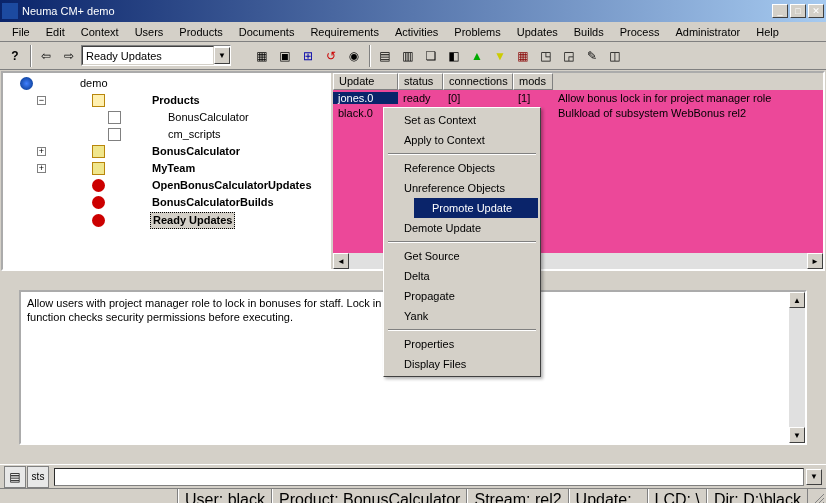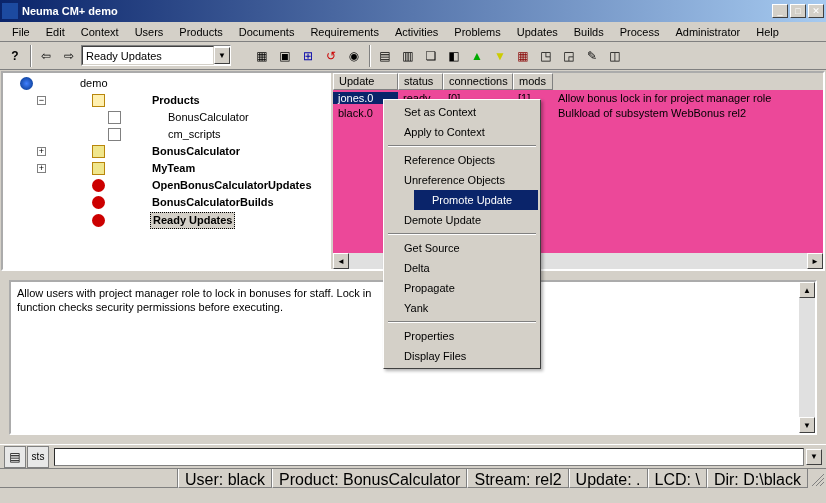--- a/index.html
+++ b/index.html
@@ -16,21 +16,21 @@
   
   .titlebar {
     height: 22px;
     background: linear-gradient(to right, #0a246a, #a6caf0);
     color: #fff;
     display: flex;
     align-items: center;
     padding: 0 2px;
   }
   .titlebar .icon { width:16px; height:16px; background:#1c4aa0; margin-right:4px; display:inline-block;}
-  .titlebar .title { font-weight: bold; flex:1; }
+  .titlebar .title { font-weight: normal; flex:1; }
   .titlebar .winbtns { display:flex; }
   .winbtn {
     width:16px; height:14px; background:#d4d0c8;
     border:1px solid #fff; border-right-color:#404040; border-bottom-color:#404040;
     margin-left:2px; display:flex; align-items:center; justify-content:center;
     font-family: "Segoe UI Symbol", Arial; font-size:9px;
   }
   
   .menubar {
     height:20px; background:#d4d0c8; display:flex; align-items:center;
@@ -84,32 +84,32 @@
   .gh{border:1px solid #fff; border-right-color:#808080; border-bottom-color:#808080; padding:1px 5px; font-size:11px;}
   .grid-body{flex:1; position:relative; overflow:hidden;}
   .grid-row{display:flex; height:15px; align-items:center;}
   .grid-row.selected .gc:first-child{background:#0a246a;color:#fff;}
   .gc{padding:0 5px; overflow:hidden; white-space:nowrap;}
   .hscroll{height:16px;background:#d4d0c8;display:flex;}
   .sbtn{width:16px;height:16px;background:#d4d0c8;border:1px solid #fff;border-right-color:#404040;border-bottom-color:#404040;display:flex;align-items:center;justify-content:center;font-size:8px;}
   .strack{flex:1;background:#e0e0e0;}
   
   .context-menu{
-    position:absolute; left:383px; top:99px; width:158px;
+    position:absolute; left:383px; top:107px; width:158px;
     background:#d4d0c8; border:1px solid #404040;
     border-left-color:#fff; border-top-color:#fff;
     box-shadow:2px 2px 3px rgba(0,0,0,0.3); z-index:100;
     padding:2px;
   }
   .cm-item{padding:4px 18px; font-size:11px;}
   .cm-item.hl{background:#0a246a;color:#fff;margin-left:28px;}
   .cm-sep{height:1px; margin:3px 2px; border-top:1px solid #808080; border-bottom:1px solid #fff;}
   
   .detail-pane{
-    height:155px; margin:9px; background:#fff;
+    height:155px; margin:19px; background:#fff;
     border:2px inset #fff; padding:4px 6px; position:relative;
   }
   .detail-pane .vscroll{position:absolute;right:0;top:0;bottom:0;width:16px;background:#d4d0c8;display:flex;flex-direction:column;}
   .detail-pane .vscroll .strack{flex:1;background:#e0e0e0;}
   
   .bottom-strip{height:24px; background:#d4d0c8; display:flex; align-items:center; padding:0 4px; border-top:1px solid #fff;}
   .bottom-strip .tbtn{border:1px solid #808080; background:#e8e8e8;}
   .bottom-strip .bar{flex:1; height:18px; background:#fff; border:1px inset #808080; margin-left:4px;}
   
   .statusbar{height:20px; background:#d4d0c8; display:flex; border-top:1px solid #808080;}

